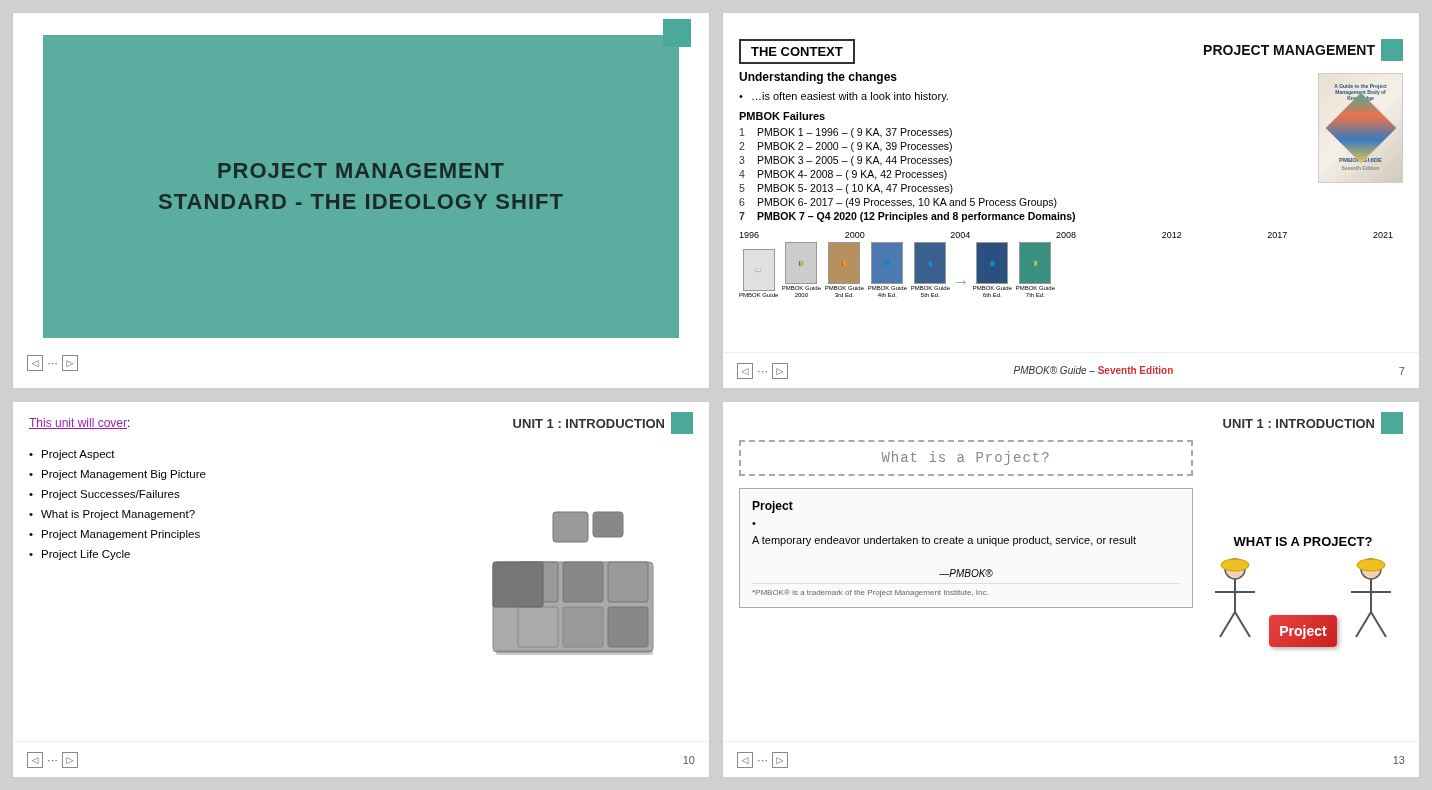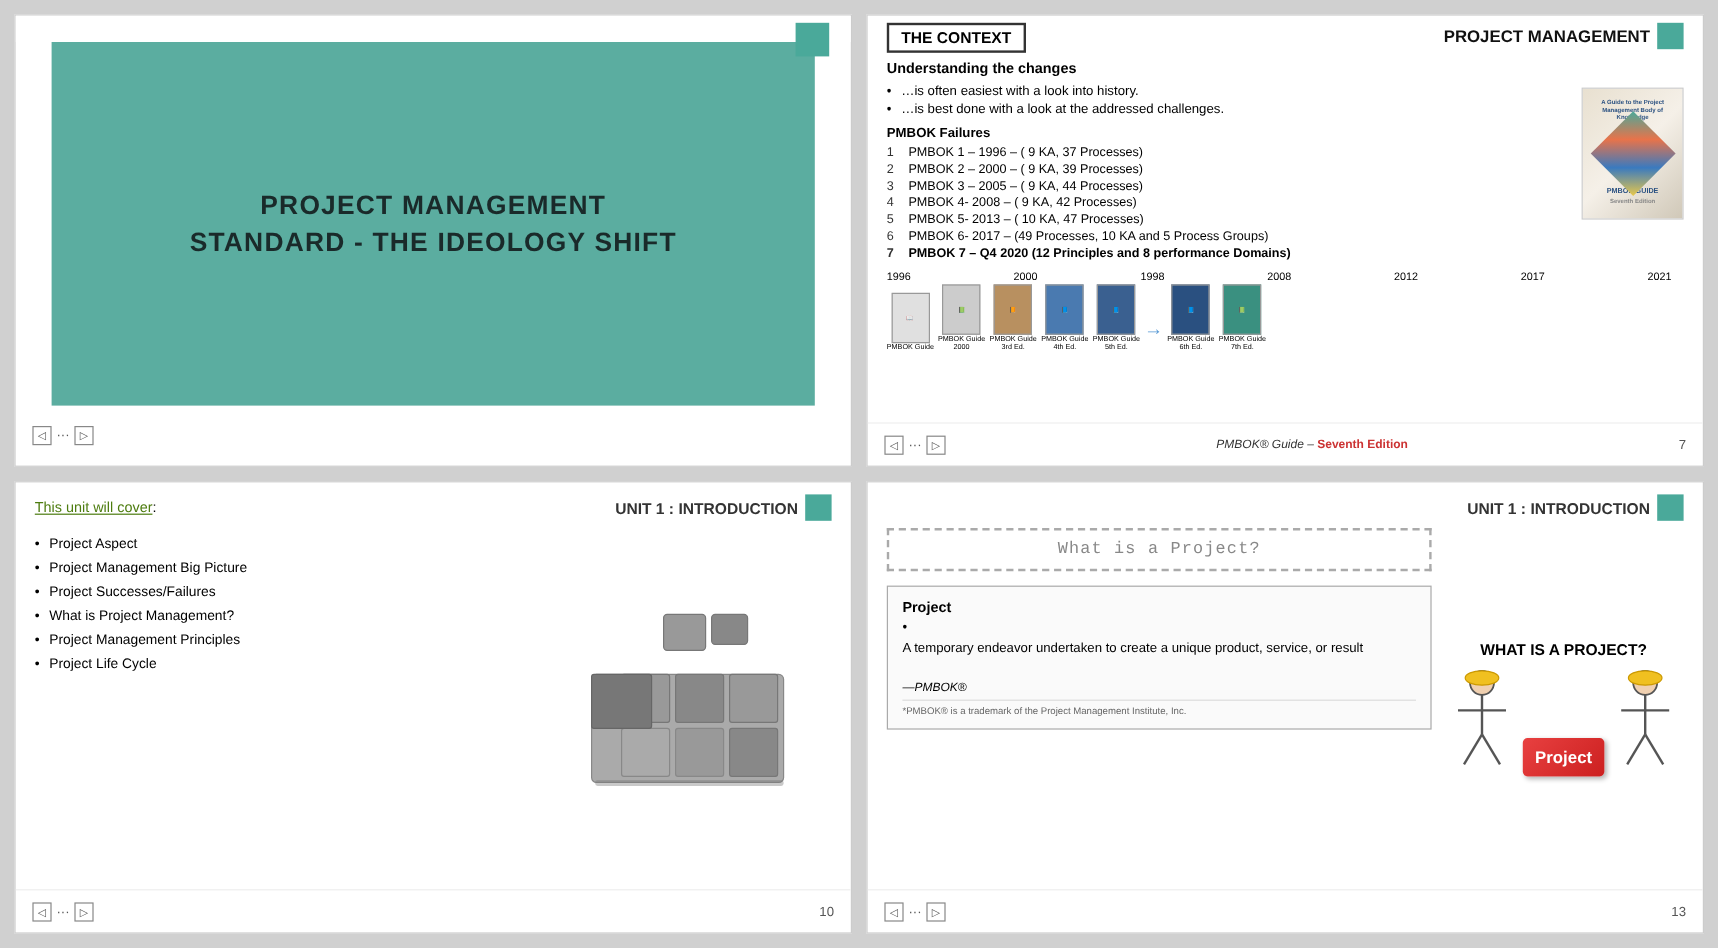--- a/index.html
+++ b/index.html
@@ -84,21 +84,21 @@
     .slide-num {
       font-size: 11px;
       color: #555;
     }
 
     
     .slide2 .slide-header {
       display: flex;
       justify-content: space-between;
       align-items: flex-start;
-      padding: 6px 16px 6px 16px;
+      padding: 26px 16px 6px 16px;
     }
     .slide2 .context-box {
       border: 2px solid #333;
       padding: 3px 10px;
       font-size: 13px;
       font-weight: bold;
     }
     .slide2 .pm-title {
       font-size: 14px;
       font-weight: bold;
@@ -263,21 +263,21 @@
       align-items: center;
       gap: 6px;
     }
     .slide3 .unit-title .green-sq {
       width: 22px;
       height: 22px;
       background: #4aa99a;
     }
     .slide3 .this-unit {
       font-size: 12px;
-      color: #4d7c0f;
+      color: #a21caf;
       text-decoration: underline;
       cursor: pointer;
     }
     .slide3 .slide-body3 {
       display: flex;
       flex: 1;
       padding: 0 16px 8px 16px;
     }
     .slide3 .left-col {
       flex: 1;
@@ -372,21 +372,21 @@
     .project-card .project-title {
       font-weight: bold;
       font-size: 12px;
       margin-bottom: 4px;
     }
     .project-card .project-def {
       margin-bottom: 4px;
       line-height: 1.4;
     }
     .project-card .pmbok-credit {
-      text-align: left;
+      text-align: center;
       font-style: italic;
       font-size: 10px;
       margin-top: 20px;
     }
     .project-card .trademark {
       font-size: 8px;
       color: #666;
       border-top: 1px solid #ddd;
       padding-top: 4px;
       margin-top: 4px;
@@ -454,21 +454,20 @@
       <div style="font-size:5px;color:#2c5282;font-weight:bold;margin-bottom:2px;">A Guide to the Project<br>Management Body of Knowledge</div>
       <div class="book-diamond"></div>
       <div class="book-title-text">PMBOK GUIDE<br><span style="font-size:5px;color:#888;">Seventh Edition</span></div>
     </div>
   </div>
 
   <div class="slide-content">
     <div class="understanding">Understanding the changes</div>
     <ul class="bullet-list">
       <li>…is often easiest with a look into history.</li>
-      <li>…is best done with a look at the addressed challenges.</li>
     </ul>
     <div class="pmbok-versions">PMBOK Failures</div>
     <ul class="version-list">
       <li>
           <span class="num">1</span>
           <span>PMBOK 1 – 1996 – ( 9 KA, 37 Processes)</span>
         </li>
       <li>
           <span class="num">2</span>
           <span>PMBOK 2 – 2000 – ( 9 KA, 39 Processes)</span>
@@ -492,21 +491,21 @@
       <li class="bold-item">
           <span class="num">7</span>
           <span>PMBOK 7 – Q4 2020 (12 Principles and 8 performance Domains)</span>
         </li>
     </ul>
 
     <div class="timeline-section" style="margin-top:8px;">
       <div class="timeline-years">
         <span>1996</span>
         <span>2000</span>
-        <span>1998</span>
+        <span>2004</span>
         <span>2008</span>
         <span>2012</span>
         <span>2017</span>
         <span>2021</span>
       </div>
       <div class="timeline-books">
         <div class="book-thumb">
           <div class="book-thumb-img" style="background:#e0e0e0;">📖</div>
           <div class="book-thumb-label">PMBOK Guide</div>
         </div>

